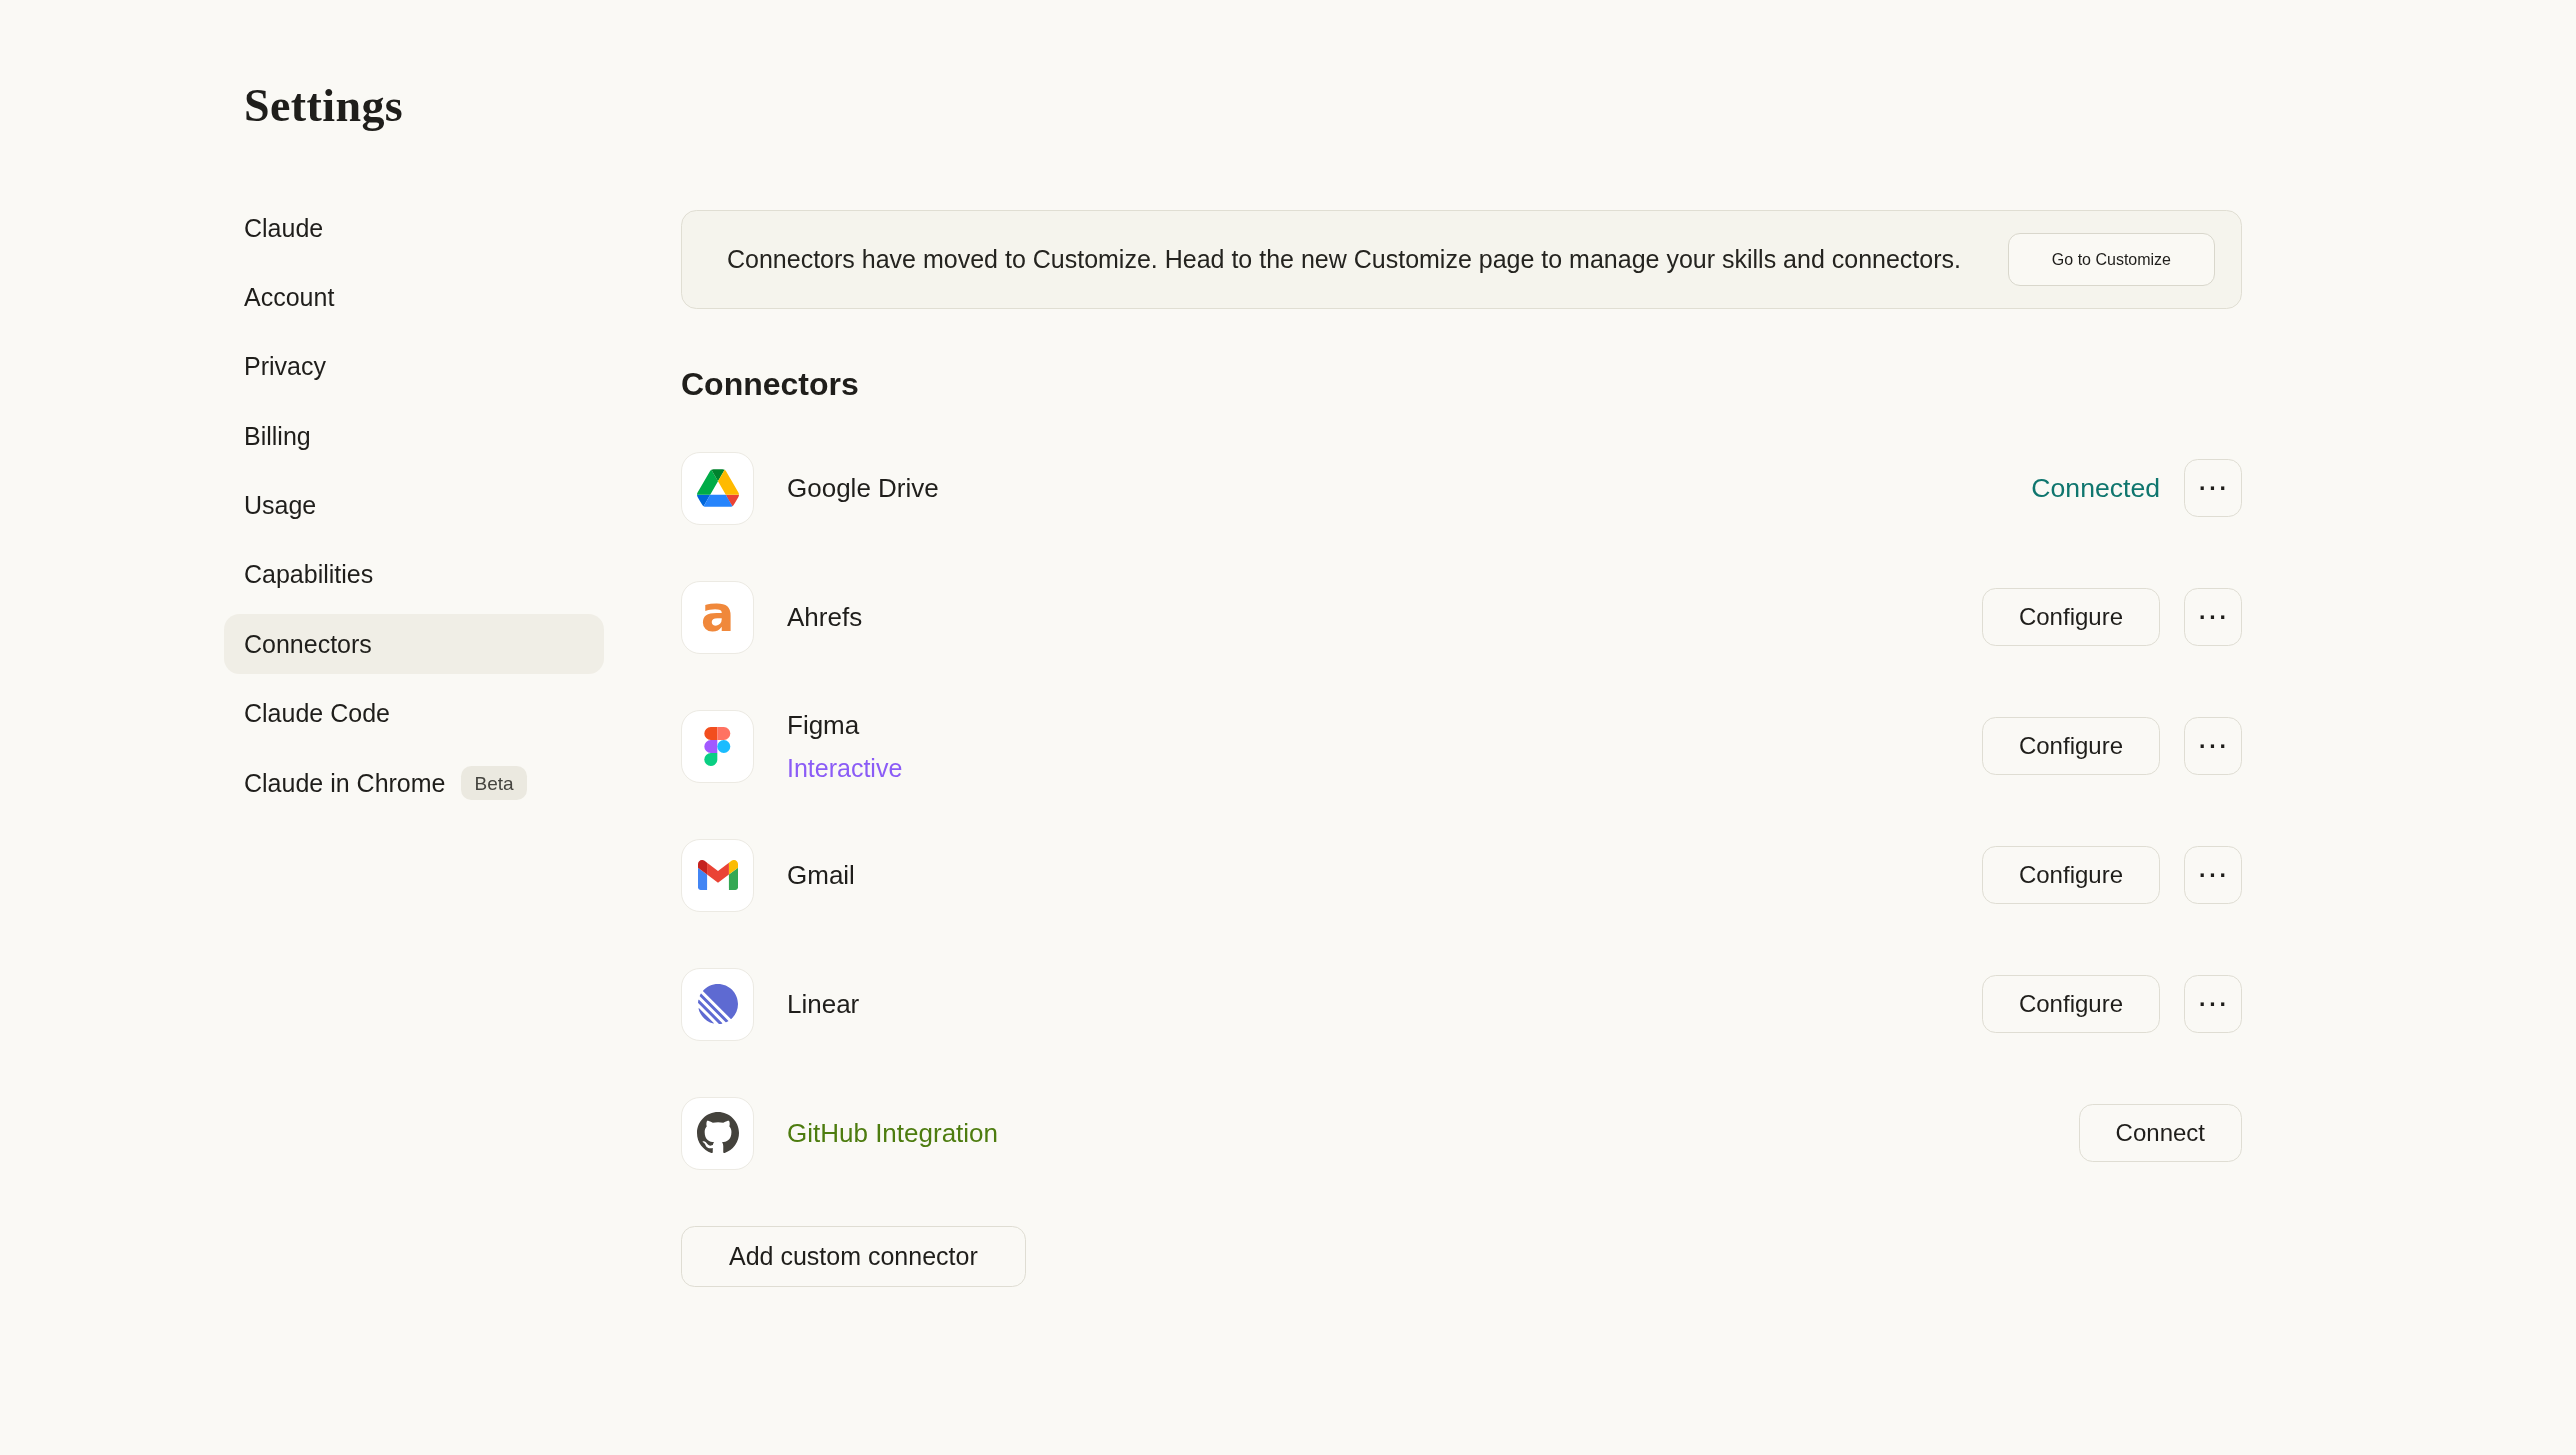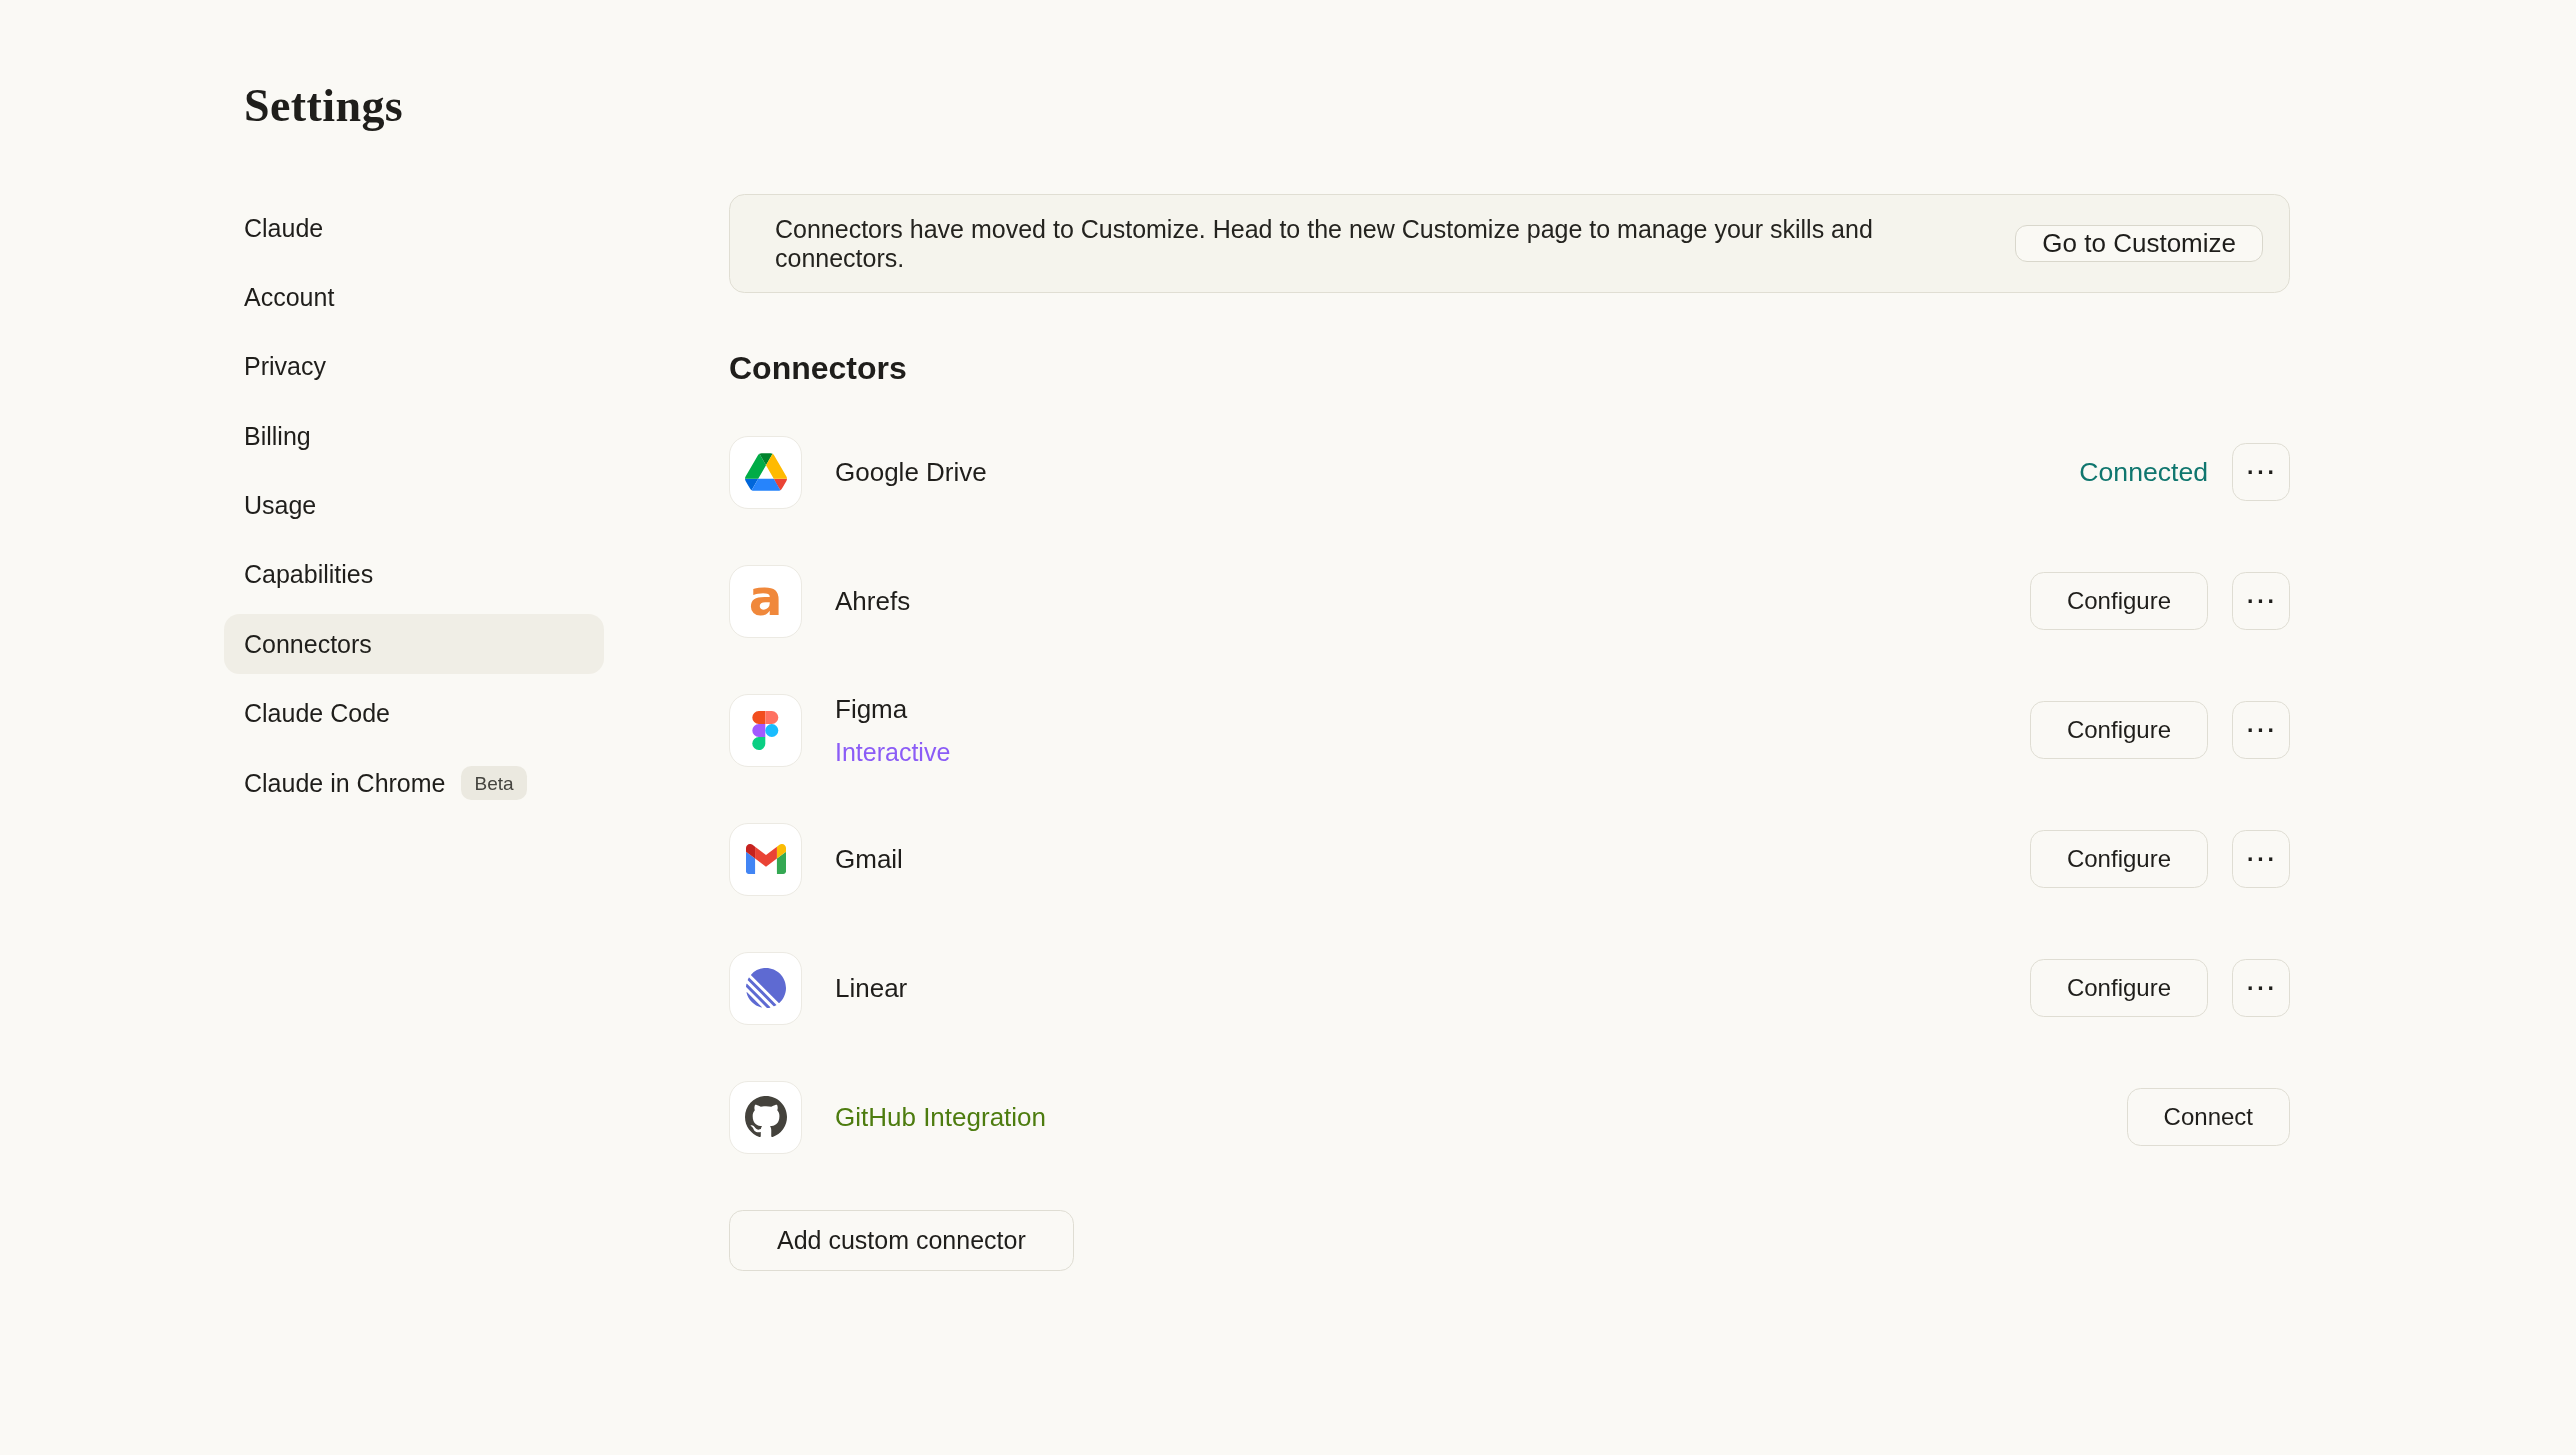--- a/index.html
+++ b/index.html
@@ -30,40 +30,40 @@
     color: #1F1E1B; white-space: nowrap;
   }
   .nav-item.active { background: #F0EEE6; }
   .beta-badge {
     background: #EBE9E0; color: #45443F;
     font-size: 19px; line-height: 1;
     padding: 7.7px 13.7px; border-radius: 10.3px;
   }
 
   
-  .main { position: absolute; left: 681px; top: 0; width: 1561px; margin-left: 48px; }
+  .main { position: absolute; left: 681px; top: 16px; width: 1561px; }
 
   .banner {
     margin-top: 194px; width: 100%; height: 99px;
     border: 1.7px solid #E0DED3; background: #F5F4ED;
     border-radius: 15.4px;
     display: flex; align-items: center; gap: 26px;
     padding: 0 26px 0 45px;
   }
   .banner-text { font-size: 25px; flex: 1; color: #24231F; }
 
   button {
     font-family: "Liberation Sans", "DejaVu Sans", sans-serif;
     color: #1F1E1B; background: transparent;
     border: 1.7px solid #DFDDD3; border-radius: 13.7px;
     cursor: pointer;
   }
   .banner-btn {
-    height: 37px; padding: 0 26px; flex: none;
-    font-size: 26px; font-weight: 500;
+    height: 53px; padding: 0 43px; flex: none;
+    font-size: 16px; font-weight: 500;
     border-color: #D9D7CC; background: #FAF9F4; border-radius: 12px;
   }
 
   
   .section { margin-top: 57px; position: relative; }
   .section-title { font-size: 32px; font-weight: 700; margin: 0; }
   .section-sub { margin-top: 19px; font-size: 25px; color: #7F7D75; }
   .browse-btn {
     position: absolute; right: 0; top: 1.7px;
     height: 60px; padding: 0 29px;

